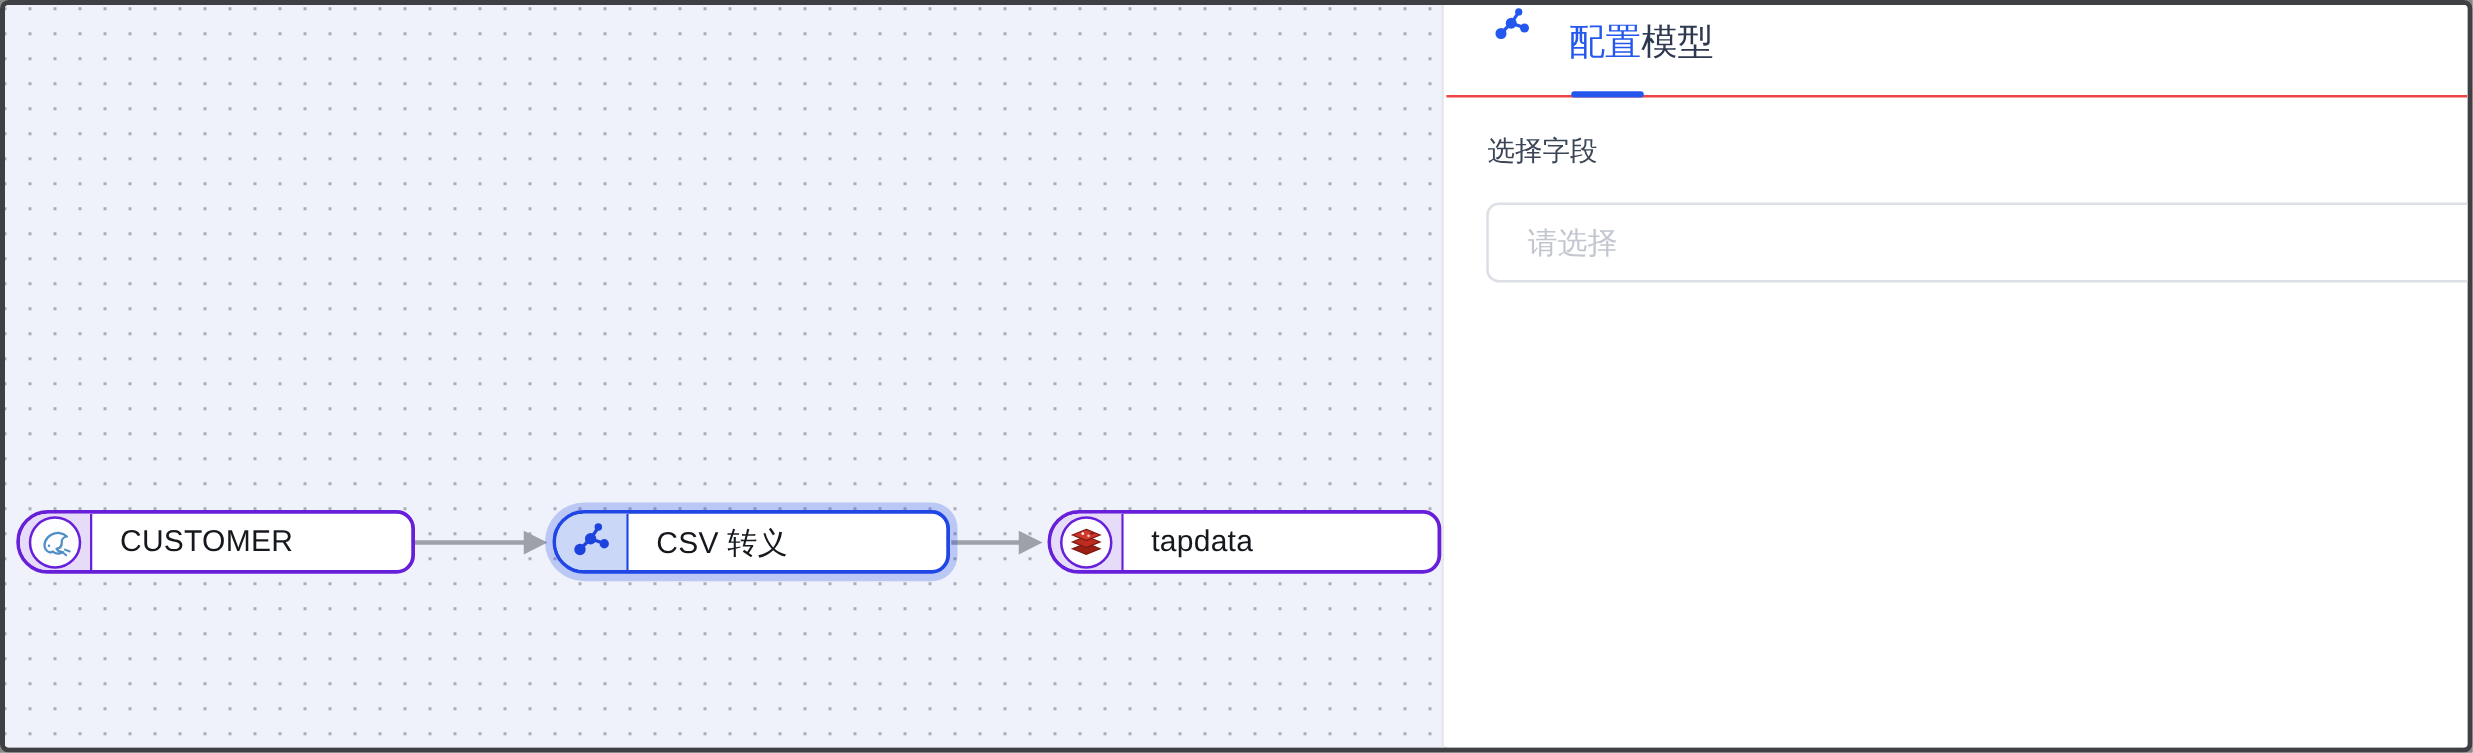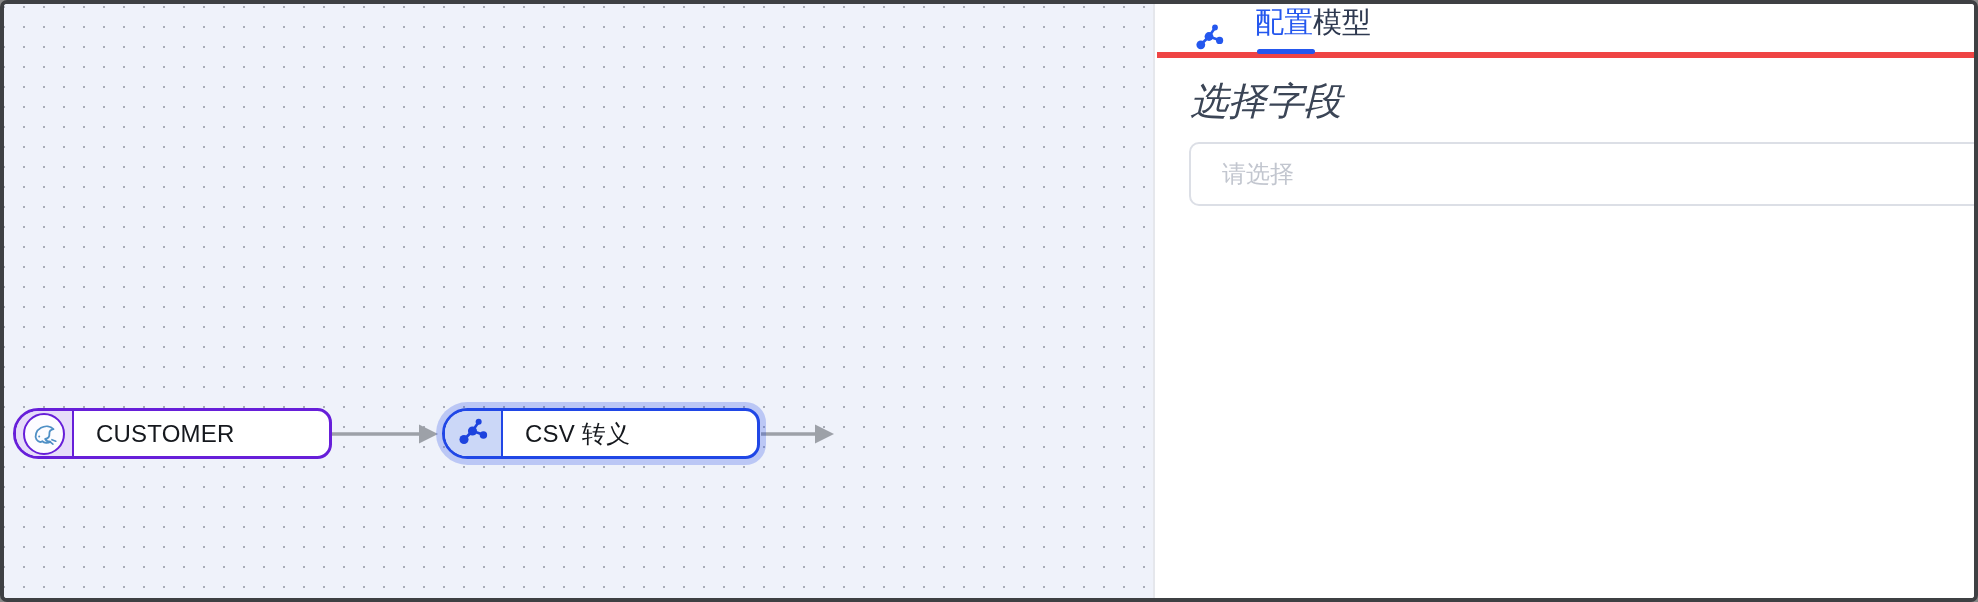--- a/index.html
+++ b/index.html
@@ -44,34 +44,34 @@
   .node-csv{
     left:438px;width:318px;border-color:#2047e6;
     box-shadow:0 0 0 6px rgba(32,71,230,0.25);
   }
   .node-csv .node-icon{border-right-color:#2047e6;background:#cbd7f7;}
   .node-tapdata{left:834px;width:315px;}
 
   
   .panel{position:absolute;left:1153px;right:0;top:0;bottom:0;background:#ffffff;overflow:hidden;}
   .tabbar{
-    position:relative;height:54px;border-bottom:6px solid #ef4444;
-    display:flex;align-items:flex-end;padding-left:38px;
+    position:relative;height:74px;border-bottom:2px solid #ef4444;
+    display:flex;align-items:flex-start;padding-left:38px;
   }
   .tabbar .tab-node-icon{width:30px;height:30px;flex:none;}
   .tab{font-size:29px;font-weight:500;color:#2e3950;cursor:default;line-height:60px;}
   .tab-config{color:#2457ee;margin-left:30px;}
   .tab-model{}
   .tab-underline{
     position:absolute;left:100px;bottom:-2px;width:58px;height:5px;
     background:#2457ee;border-radius:3px;
   }
   .panel-body{position:relative;}
   .field-label{
-    position:absolute;left:33px;top:24px;font-size:38px;color:#3b4556;line-height:38px;font-style:italic;
+    position:absolute;left:33px;top:24px;font-size:22px;color:#3b4556;line-height:38px;
   }
   .field-select{
     position:absolute;left:32px;top:84px;right:-16px;height:64px;
     border:2px solid #dcdfe6;border-radius:10px;background:#fff;
     display:flex;align-items:center;
   }
   .field-select .placeholder{
     padding-left:31px;font-size:24px;color:#c2c6cf;
   }
 </style>
@@ -118,20 +118,35 @@
           <svg width="32" height="32" viewBox="0 0 32 32" xmlns="http://www.w3.org/2000/svg">
             <path d="M8.5 21.5 C6.5 18 8 12.5 13 9.8 C17.5 7.4 22.5 8.2 25.5 11.2 C23 11.6 21.2 13.4 21.4 15.8 C21.6 18.6 20 20.6 17.2 21 C18.2 22.8 20.2 23.8 22.3 23.7 C19.8 25.6 16.2 25.2 14.3 23.2 C12.6 24.4 10.2 23.8 8.5 21.5 Z" fill="none" stroke="#4f8fc5" stroke-width="1.8" stroke-linejoin="round"></path>
             <path d="M21.8 23.6 l3.1 2.6 M23.9 21.7 l3.9 1.5" fill="none" stroke="#4f8fc5" stroke-width="1.6" stroke-linecap="round"></path>
             <circle cx="11.2" cy="18.6" r="1" fill="#4f8fc5"></circle>
           </svg>
         </span>
       </div>
       <div class="node-label">CUSTOMER</div>
     </div>
 
+    <div class="node node-tapdata">
+      <div class="node-icon">
+        <span class="icon-circle">
+          <svg width="32" height="32" viewBox="0 0 32 32" xmlns="http://www.w3.org/2000/svg">
+            <path d="M16 16.5 L27 21 L16 25.5 L5 21 Z" fill="#9c1f15" stroke="#7c1a12" stroke-width="1"></path>
+            <path d="M16 11 L27 15.5 L16 20 L5 15.5 Z" fill="#c02b20" stroke="#7c1a12" stroke-width="1"></path>
+            <path d="M16 5.5 L27 10 L16 14.5 L5 10 Z" fill="#d2372b" stroke="#7c1a12" stroke-width="1"></path>
+            <circle cx="13.2" cy="8.8" r="1.1" fill="#ffffff"></circle>
+            <circle cx="17.8" cy="10.6" r="1.1" fill="#f3c7c2"></circle>
+            <path d="M20.5 7.8 l2.6 1 -2.6 1 -2.4-1 Z" fill="#8a1f17"></path>
+          </svg>
+        </span>
+      </div>
+      <div class="node-label">tapdata</div>
+    </div>
   </div>
 
   <div class="panel">
 
     <div class="tabbar">
       <span class="tab-node-icon">
         <svg width="30" height="30" viewBox="0 0 30 30" xmlns="http://www.w3.org/2000/svg">
           <g stroke="#2457ee" stroke-width="2.6">
             <line x1="14" y1="14.5" x2="19.5" y2="6.5"></line>
             <line x1="14" y1="14.5" x2="24" y2="18"></line>

